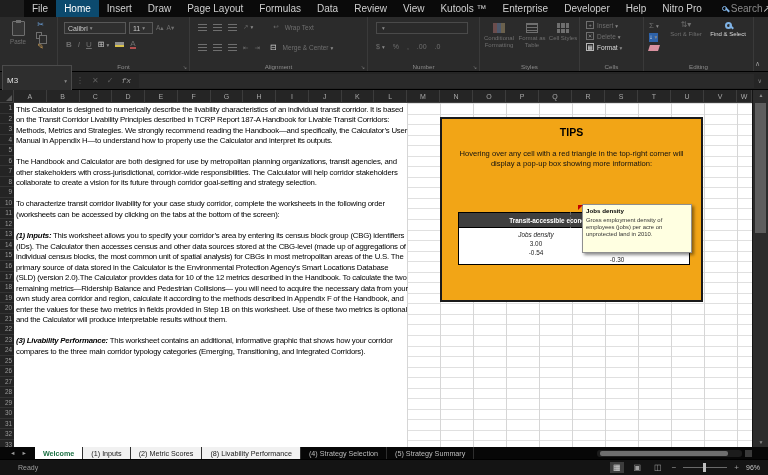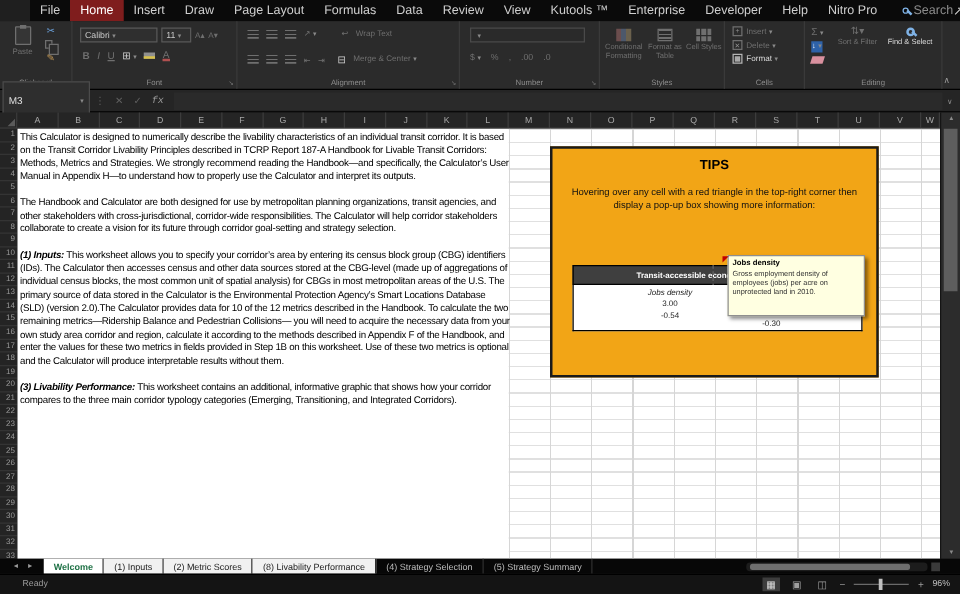--- a/index.html
+++ b/index.html
@@ -5,21 +5,21 @@
   html,body{margin:0;padding:0;background:#000;}
   *{box-sizing:border-box;}
   .app{position:relative;width:768px;height:475px;background:#1f1f1f;overflow:hidden;
        font-family:"Liberation Sans",sans-serif;-webkit-font-smoothing:antialiased;cursor:default;}
 
   
   .tabstrip{position:absolute;left:0;top:0;width:768px;height:17px;background:#0a0a0a;
             display:flex;align-items:stretch;color:#cfcfcf;font-size:10px;margin-left:24px;}
   .tabs{display:flex;}
   .rtab{padding:0 8px;display:flex;align-items:center;white-space:nowrap;}
-  .rtab.active{background:#7f1d1d;color:#ffffff;}
+  .rtab.active{background:#0c4a6e;color:#ffffff;}
   .searchbox{display:flex;align-items:center;gap:4px;color:#8b8b8b;margin-left:12px;}
   .sharebox{margin-left:auto;margin-right:10px;display:flex;align-items:center;gap:3px;color:#d2d2d2;}
 
   
   .ribbon{position:absolute;left:0;top:17px;width:768px;height:55px;background:#2b2b2b;
           border-bottom:1px solid #000;display:flex;color:#b5b5b5;}
   .rgroup{position:relative;height:100%;border-right:1px solid #3a3a3a;flex:none;}
   .glabel{position:absolute;bottom:1px;left:0;right:0;text-align:center;font-size:6.2px;color:#8d8d8d;}
   .launch{position:absolute;bottom:1px;right:2px;font-size:5px;color:#7a7a7a;}
   .dim{color:#6f6f6f;}
@@ -419,27 +419,28 @@
       <div class="rowh">32</div>
       <div class="rowh">33</div>
     </div>
 
   <div class="canvas">
     <div class="gridlines"></div>
 
     <div class="doc" id="doc">
         <p>This Calculator is designed to numerically describe the livability characteristics of an individual transit corridor. It is based on the Transit Corridor Livability Principles described in TCRP Report 187-A Handbook for Livable Transit Corridors: Methods, Metrics and Strategies. We strongly recommend reading the Handbook—and specifically, the Calculator’s User Manual in Appendix H—to understand how to properly use the Calculator and interpret its outputs.</p>
         <p>The Handbook and Calculator are both designed for use by metropolitan planning organizations, transit agencies, and other stakeholders with cross-jurisdictional, corridor-wide responsibilities. The Calculator will help corridor stakeholders collaborate to create a vision for its future through corridor goal-setting and strategy selection.</p>
+        <p>To characterize transit corridor livability for your case study corridor, complete the worksheets in the following order (worksheets can be accessed by clicking on the tabs at the bottom of the screen):</p>
         <p><span class="lead">(1) Inputs:</span>  This worksheet allows you to specify your corridor’s area by entering its census block group (CBG) identifiers (IDs). The Calculator then accesses census and other data sources stored at the CBG-level (made up of aggregations of individual census blocks, the most common unit of spatial analysis) for CBGs in most metropolitan areas of the U.S. The primary source of data stored in the Calculator is the Environmental Protection Agency’s Smart Locations Database (SLD) (version 2.0).The Calculator provides data for 10 of the 12 metrics described in the Handbook. To calculate the two remaining metrics—Ridership Balance and Pedestrian Collisions— you will need to acquire the necessary data from your own study area corridor and region, calculate it according to the methods described in Appendix F of the Handbook, and enter the values for these two metrics in fields provided in Step 1B on this worksheet. Use of these two metrics is optional and the Calculator will produce interpretable results without them.</p>
         <p><span class="lead">(3) Livability Performance:</span>  This worksheet contains an additional, informative graphic that shows how your corridor compares to the three main corridor typology categories (Emerging, Transitioning, and Integrated Corridors).</p>
       </div>
 
     <div class="tips">
       <div class="tips-title">TIPS</div>
-      <div class="tips-body">Hovering over any cell with a red triangle in the top-right corner then display a pop-up box showing more information:</div>
+      <div class="tips-body">Hovering over any cell with a red triangle in the top-right corner will display a pop-up box showing more information:</div>
       <div class="graphic-header">Transit-accessible economic opportunities</div>
       <div class="dashline"></div>
       <div class="graphic-body">
         <div class="gb-left">
           <div class="metric">Jobs density</div>
           <div>3.00</div>
           <div>-0.54</div>
         </div>
         <div class="gb-bottom">-0.30</div>
       </div>

